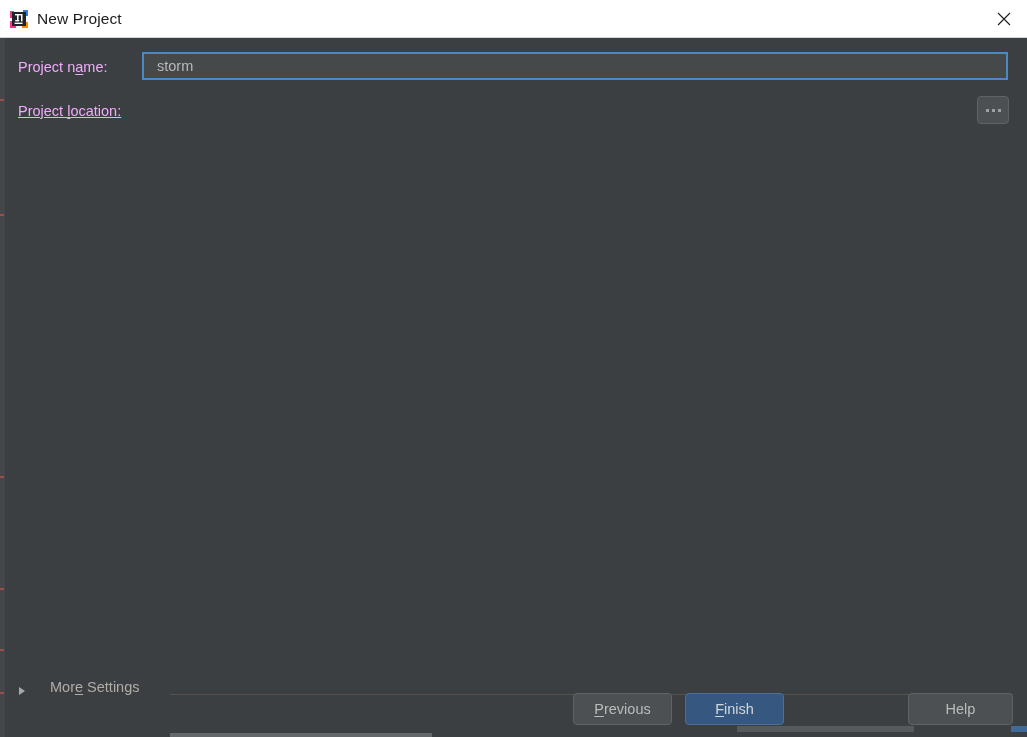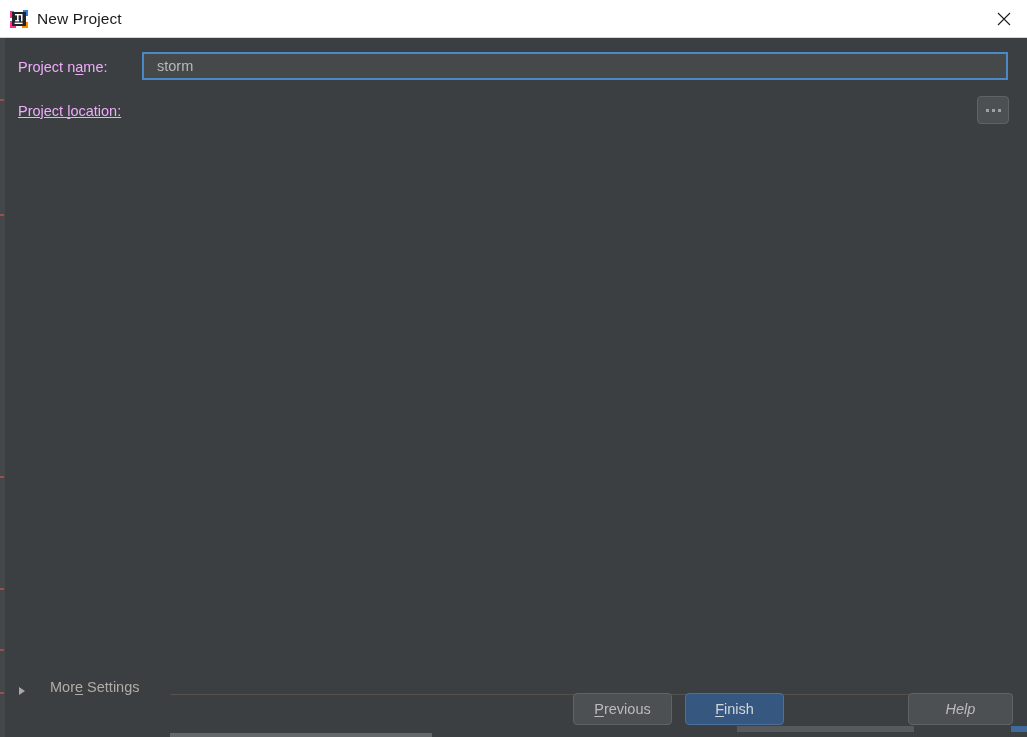--- a/index.html
+++ b/index.html
@@ -236,21 +236,21 @@
   }
   .btn-previous { left: 568px; width: 99px; }
   .btn-finish {
     left: 680px;
     width: 99px;
     background: #365880;
     border: 1px solid #4c7099;
     color: #d3d6d8;
   }
   .btn-cancel { left: 791px; width: 99px; }
-  .btn-help   { left: 903px; width: 105px; font-style: italic; }
+  .btn-help   { left: 903px; width: 105px; }
 
   
   .bg-remnant {
     position: absolute;
     background: #6d7174;
     opacity: 0.55;
   }
   .bg-remnant-light {
     position: absolute;
     background: #8d9194;

